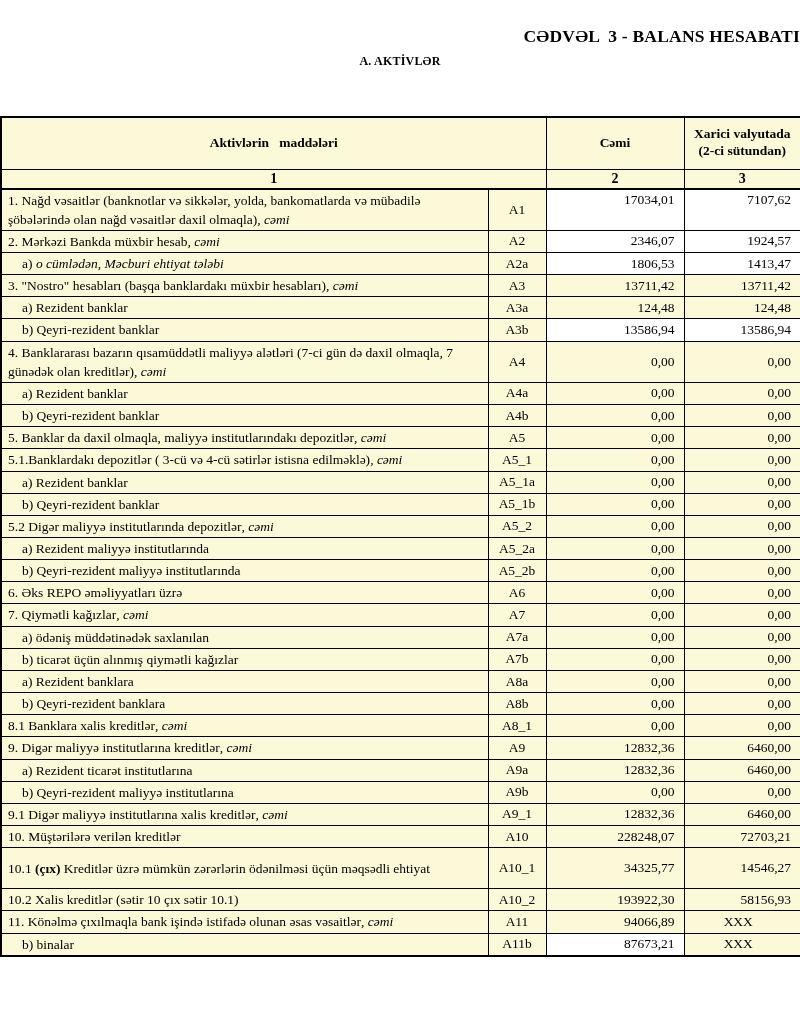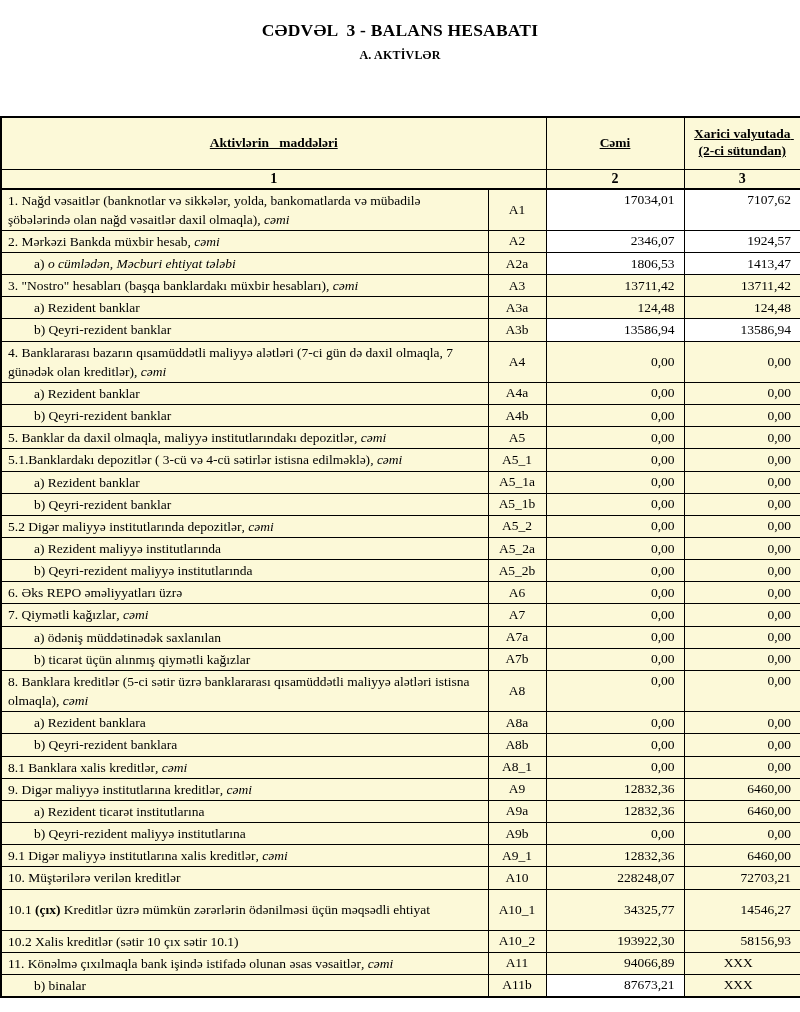--- a/index.html
+++ b/index.html
@@ -3,21 +3,21 @@
 <meta charset="utf-8">
 <style>
   html,body{margin:0;padding:0;}
   body{
     width:800px;height:1012px;background:#ffffff;color:#000;
     font-family:"Liberation Serif", serif;
     -webkit-font-smoothing:antialiased;
   }
   .page{position:relative;width:800px;height:1012px;overflow:hidden;}
   .title1{
-    padding-top:20px;text-align:center;font-weight:bold;font-size:17.5px;
+    padding-top:26px;text-align:right;font-weight:bold;font-size:17.5px;
     white-space:pre-wrap;letter-spacing:.2px;font-family:Liberation Serif, serif;
   }
   .title2{
     margin-top:7px;text-align:center;font-weight:bold;font-size:12px;
     letter-spacing:.2px;
   }
   .unit-note{
     position:absolute;top:94px;right:3px;font-size:13px;
     font-style:italic;font-weight:bold;margin-top:24px;
   }
@@ -26,30 +26,30 @@
     border-collapse:collapse;table-layout:fixed;
     border:2px solid #000;
   }
   col.c-label{width:487px;} col.c-code{width:58px;}
   col.c-cemi{width:138px;} col.c-xarici{width:117px;}
   th,td{border:1px solid #000;background:var(--cream);overflow:hidden;}
   th{
     font-size:13.5px;font-weight:bold;text-align:center;vertical-align:middle;
     padding:2px 3px;white-space:pre-wrap;line-height:1.25;
   }
-  tr.head-row{height:52px;text-decoration:underline;}
+  tr.head-row{height:52px;}
   tr.num-row td{
     height:18px;font-weight:bold;text-align:center;font-size:14px;
     border-bottom:2px solid #000;padding:0;
   }
   td.lbl{
     font-size:13.5px;line-height:1.42;vertical-align:middle;
     padding:1px 4px 1px 6px;
   }
-  td.lbl.ind{padding-left:32px;}
+  td.lbl.ind{padding-left:20px;}
   td.lbl i{font-style:italic;}
   td.lbl b{font-weight:bold;}
   td.code{text-align:center;vertical-align:middle;font-size:13.5px;padding:0 2px;}
   td.val{
     text-align:right;vertical-align:middle;font-size:13.5px;padding:1px 9px 1px 2px;
   }
   td.val.center{text-align:center;padding-right:10px;}
   td.wh{background:#ffffff;}
   tr.rsingle{height:20px;}
   tr.rtall{height:41px;margin-left:42px;}
@@ -196,26 +196,20 @@
           <td class="code">A7a</td>
           <td class="val">0,00</td>
           <td class="val">0,00</td>
         </tr>
         <tr class="rsingle">
           <td class="lbl ind">b) ticarət üçün alınmış qiymətli kağızlar</td>
           <td class="code">A7b</td>
           <td class="val">0,00</td>
           <td class="val">0,00</td>
         </tr>
-        <tr class="rtall">
-          <td class="lbl">8. Banklara kreditlər (5-ci sətir üzrə banklararası qısamüddətli maliyyə alətləri istisna olmaqla)<i>, cəmi</i></td>
-          <td class="code">A8</td>
-          <td class="val vtop">0,00</td>
-          <td class="val vtop">0,00</td>
-        </tr>
         <tr class="rsingle">
           <td class="lbl ind">a) Rezident banklara</td>
           <td class="code">A8a</td>
           <td class="val">0,00</td>
           <td class="val">0,00</td>
         </tr>
         <tr class="rsingle">
           <td class="lbl ind">b) Qeyri-rezident banklara</td>
           <td class="code">A8b</td>
           <td class="val">0,00</td>

